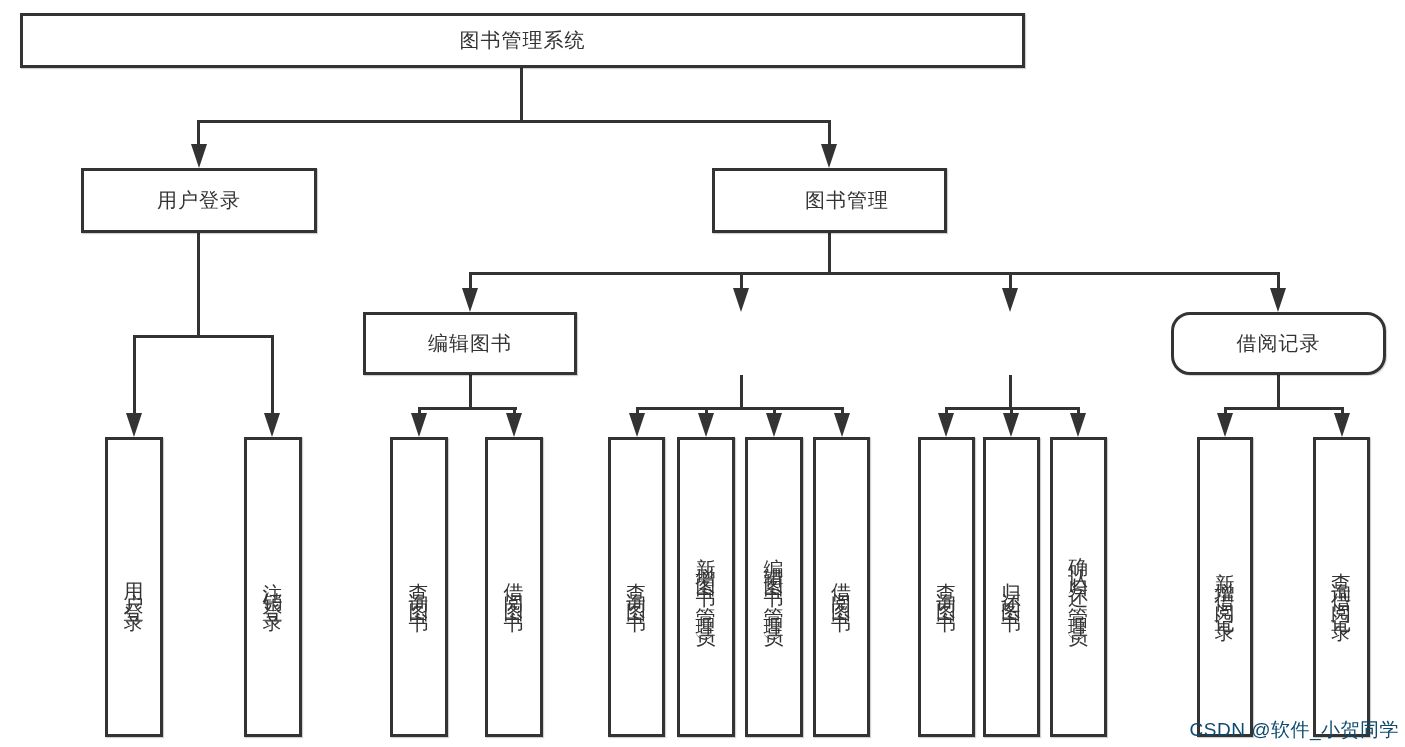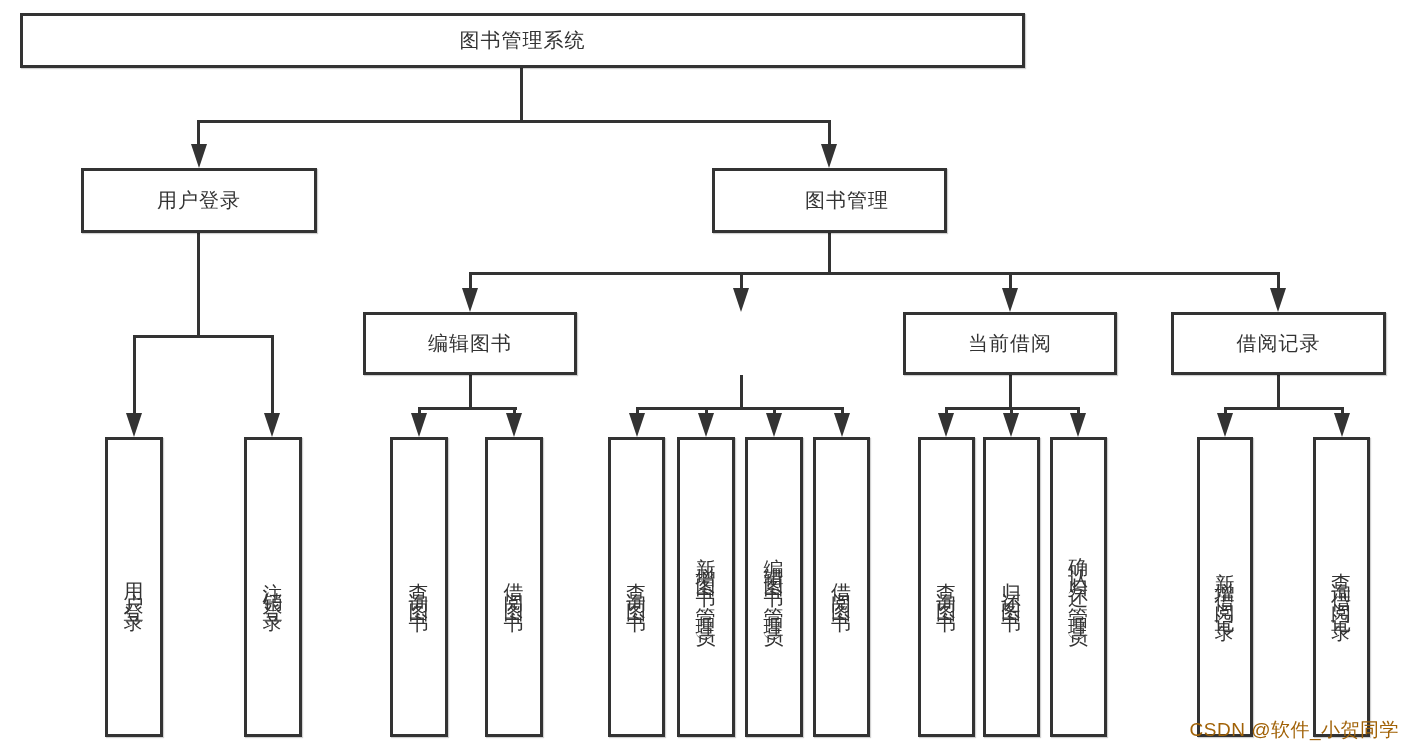--- a/index.html
+++ b/index.html
@@ -37,21 +37,21 @@
     position:absolute;
     width:0;height:0;
     border-left:8px solid transparent;
     border-right:8px solid transparent;
     border-top:24px solid #333333;
     z-index:1;
   }
   .watermark{
     position:absolute;
     right:6px;bottom:4px;
-    color:#a16207;
+    color:#0c4a6e;
     font-size:19px;
     z-index:5;
     letter-spacing:0.5px;
   }
 </style>
 </head>
 <body>
 
 <div class="canvas">
 
@@ -87,24 +87,21 @@
   <div class="ln" style="left:740px;top:272px;width:3px;height:20px;"></div>
   <div class="ar" style="left:733px;top:288px;"></div>
   <div class="ln" style="left:1009px;top:272px;width:3px;height:20px;"></div>
   <div class="ar" style="left:1002px;top:288px;"></div>
   <div class="ln" style="left:1277px;top:272px;width:3px;height:20px;"></div>
   <div class="ar" style="left:1270px;top:288px;"></div>
 
   <div class="b h" style="left:363px;top:312px;width:214px;height:63px;">
     <span>编辑图书</span>
   </div>
-  <div class="b h" style="left:903px;top:312px;width:214px;height:63px;">
-    <span>当前借阅</span>
-  </div>
-  <div class="b h" style="left:1171px;top:312px;width:215px;height:63px;">
+  <div class="b h" style="left:1171px;top:312px;width:215px;height:63px;border-radius:19px;">
     <span>借阅记录</span>
   </div>
 
   <div class="ln" style="left:469px;top:375px;width:3px;height:35px;"></div>
   <div class="ln" style="left:418px;top:407px;width:99px;height:3px;"></div>
   <div class="ln" style="left:418px;top:407px;width:3px;height:10px;"></div>
   <div class="ar" style="left:411px;top:413px;"></div>
   <div class="ln" style="left:513px;top:407px;width:3px;height:10px;"></div>
   <div class="ar" style="left:506px;top:413px;"></div>
 

